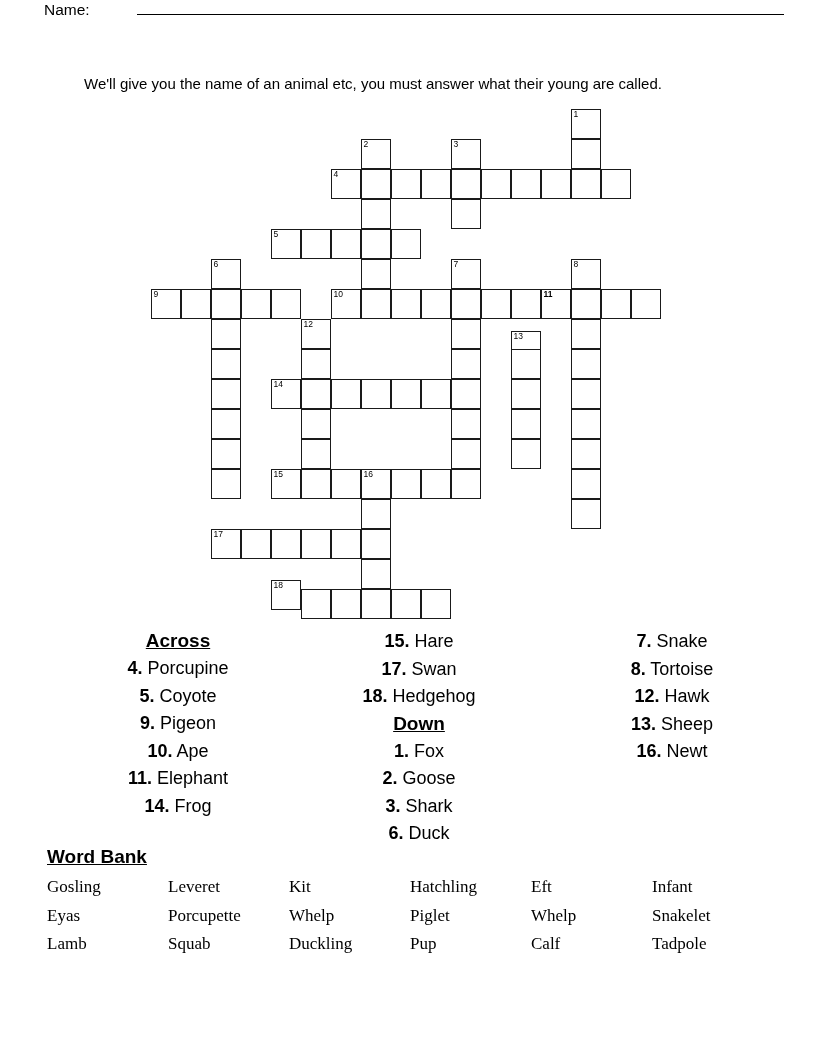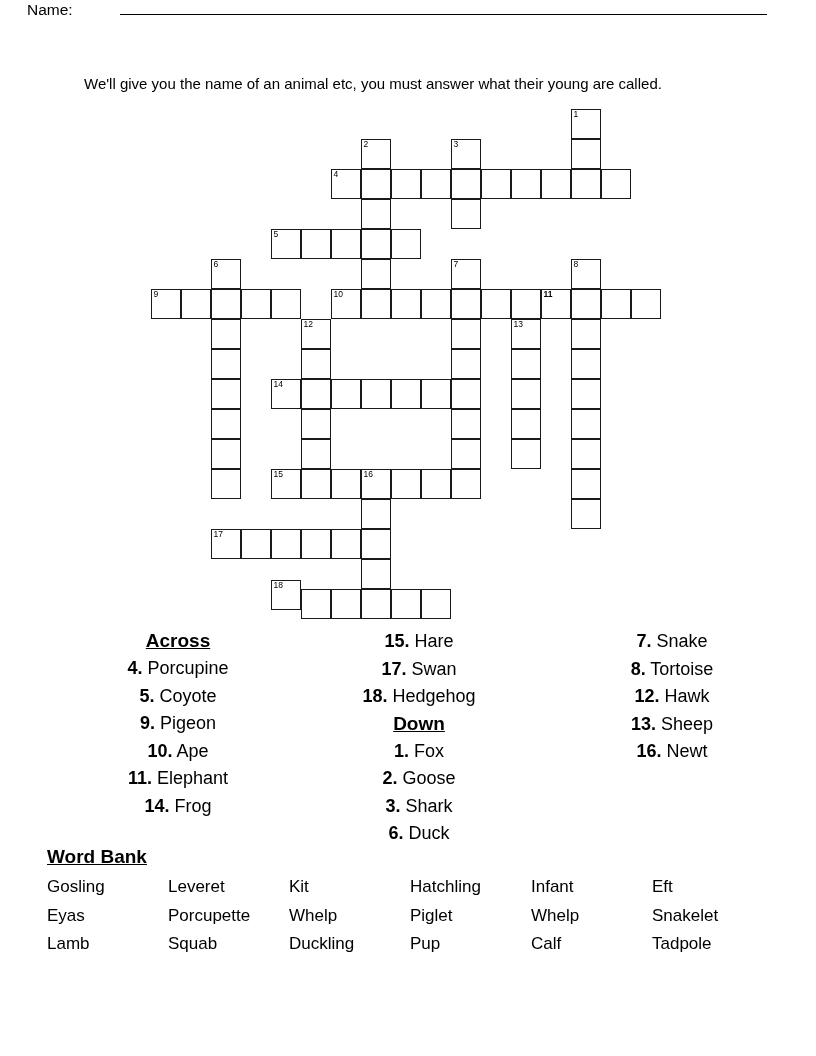--- a/index.html
+++ b/index.html
@@ -12,21 +12,21 @@
     height: 1056px;
     font-family: "Liberation Sans", sans-serif;
     color: #000000;
     position: relative;
     overflow: hidden;
   }
 
   
   .name-row {
     position: absolute;
-    left: 27px;
+    left: 44px;
     top: 0px;
     width: 740px;
     height: 26px;
     display: flex;
     align-items: baseline;
     font-size: 15.5px;
     gap: 44px;
   }
   .name-label { white-space: pre; }
   .name-rule {
@@ -118,20 +118,21 @@
   .wb-grid {
     margin-top: 4px;
     display: grid;
     grid-template-columns: repeat(6, 121px);
     row-gap: 0px;
   }
   .wb-word {
     font-size: 17px;
     line-height: 28.5px;
     white-space: nowrap;
+    font-family: Liberation Serif, serif;
   }
 </style>
 </head>
 <body>
 
 <div class="name-row">
   <span class="name-label">Name:</span>
   <span class="name-rule"></span>
 </div>
 
@@ -220,21 +221,21 @@
     </div>
     <div class="cell" style="left: 601px; top: 289px;"></div>
     <div class="cell" style="left: 631px; top: 289px;"></div>
     <div class="cell" style="left: 301px; top: 319px;">
       <span class="num">12</span>
     </div>
     <div class="cell" style="left: 301px; top: 349px;"></div>
     <div class="cell" style="left: 301px; top: 379px;"></div>
     <div class="cell" style="left: 301px; top: 409px;"></div>
     <div class="cell" style="left: 301px; top: 439px;"></div>
-    <div class="cell" style="left: 511px; top: 319px;">
+    <div class="cell" style="left: 511px; top: 331px;">
       <span class="num">13</span>
     </div>
     <div class="cell" style="left: 511px; top: 349px;"></div>
     <div class="cell" style="left: 511px; top: 379px;"></div>
     <div class="cell" style="left: 511px; top: 409px;"></div>
     <div class="cell" style="left: 511px; top: 439px;"></div>
     <div class="cell" style="left: 271px; top: 379px;">
       <span class="num">14</span>
     </div>
     <div class="cell" style="left: 331px; top: 379px;"></div>
@@ -300,22 +301,22 @@
     </div>
 </div>
 
 <div class="wordbank">
   <div class="wb-head">Word Bank</div>
   <div class="wb-grid">
       <div class="wb-word">Gosling</div>
       <div class="wb-word">Leveret</div>
       <div class="wb-word">Kit</div>
       <div class="wb-word">Hatchling</div>
+      <div class="wb-word">Eft</div>
       <div class="wb-word">Infant</div>
-      <div class="wb-word">Eft</div>
       <div class="wb-word">Eyas</div>
       <div class="wb-word">Porcupette</div>
       <div class="wb-word">Whelp</div>
       <div class="wb-word">Piglet</div>
       <div class="wb-word">Whelp</div>
       <div class="wb-word">Snakelet</div>
       <div class="wb-word">Lamb</div>
       <div class="wb-word">Squab</div>
       <div class="wb-word">Duckling</div>
       <div class="wb-word">Pup</div>

